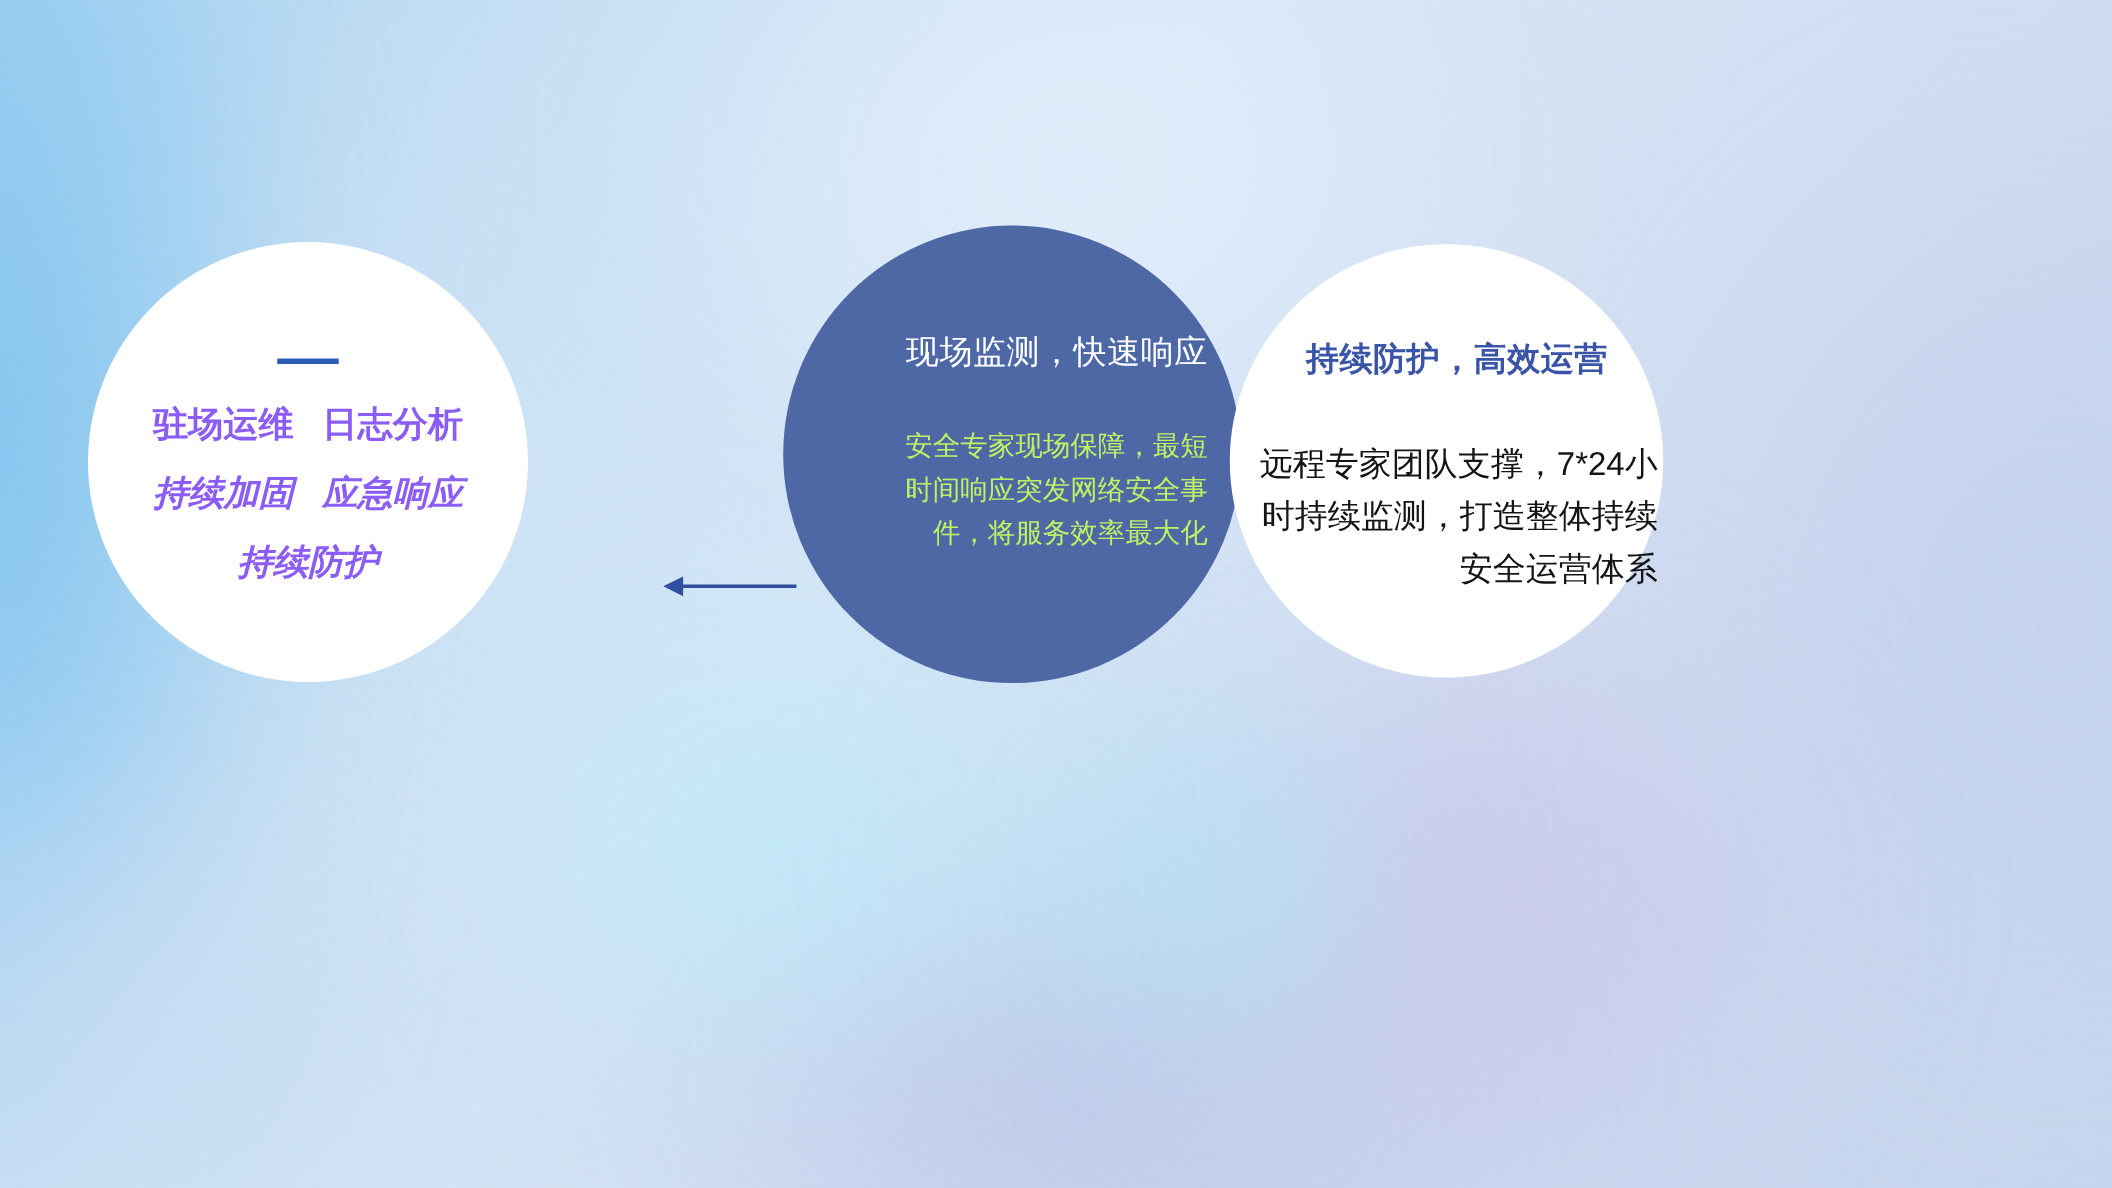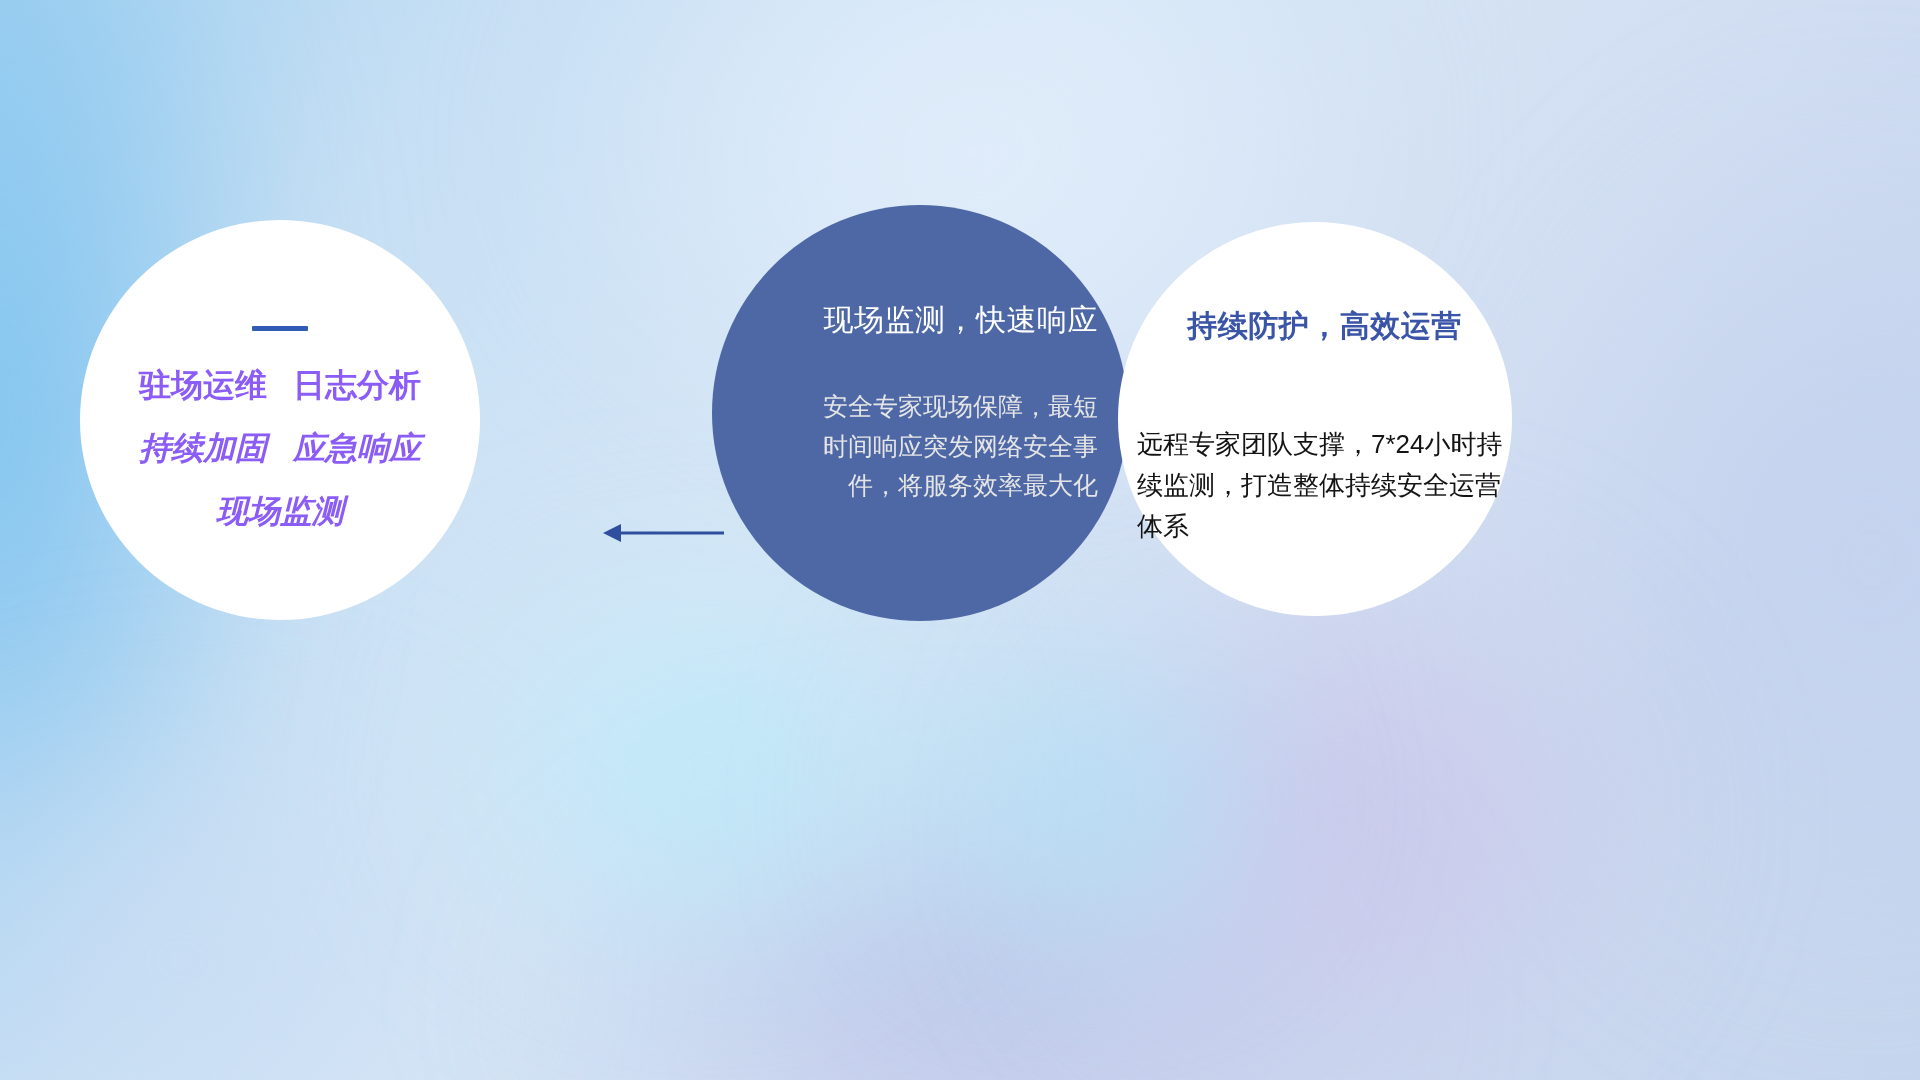--- a/index.html
+++ b/index.html
@@ -84,39 +84,39 @@
     display:flex; flex-direction:column; align-items:flex-end;
     padding-right:30px;
   }
   .onsite-title{
     margin-top:95px;
     font-size:30px; font-weight:normal; color:#ffffff;
     white-space:nowrap; letter-spacing:0.5px;
   }
   .onsite-body{
     margin-top:46px;
-    font-size:25px; color:#e5e5e5; line-height:1.58;
+    font-size:25px; color:#bef264; line-height:1.58;
     text-align:right; width:280px;
   }
 
   
   #circle-continuous .inner{
     position:absolute; left:0; right:0; top:0; bottom:0;
     display:flex; flex-direction:column; align-items:center;
   }
   .cont-title{
     margin-top:84px;
     font-size:30px; font-weight:bold; color:#3a55a8;
     white-space:nowrap; letter-spacing:0.5px;
     margin-left:19px;
   }
   .cont-body{
-    margin-top:77px;
-    font-size:26px; color:#141414; line-height:1.58;
-    text-align:left; width:370px; margin-left:14px;
+    margin-top:52px;
+    font-size:30px; color:#141414; line-height:1.58;
+    text-align:right; width:370px; margin-left:14px;
   }
 
   
   #flow-arrow{
     position:absolute; left:595px; top:516px;
     width:130px; height:34px; z-index:6;
   }
 </style>
 </head>
 <body>
@@ -136,21 +136,21 @@
     <div class="inner">
       <div class="divider-dash"></div>
       <div class="cap-lines">
         <div class="cap-line">
           <span>驻场运维</span><span class="cap-gap"></span><span>日志分析</span>
         </div>
         <div class="cap-line">
           <span>持续加固</span><span class="cap-gap"></span><span>应急响应</span>
         </div>
         <div class="cap-line">
-          <span>现场监测</span>
+          <span>持续防护</span>
         </div>
       </div>
     </div>
   </div>
 
   <div class="circle" id="circle-onsite">
     <div class="inner">
       <div class="onsite-title">现场监测，快速响应</div>
       <div class="onsite-body">安全专家现场保障，最短时间响应突发网络安全事件，将服务效率最大化</div>
     </div>

